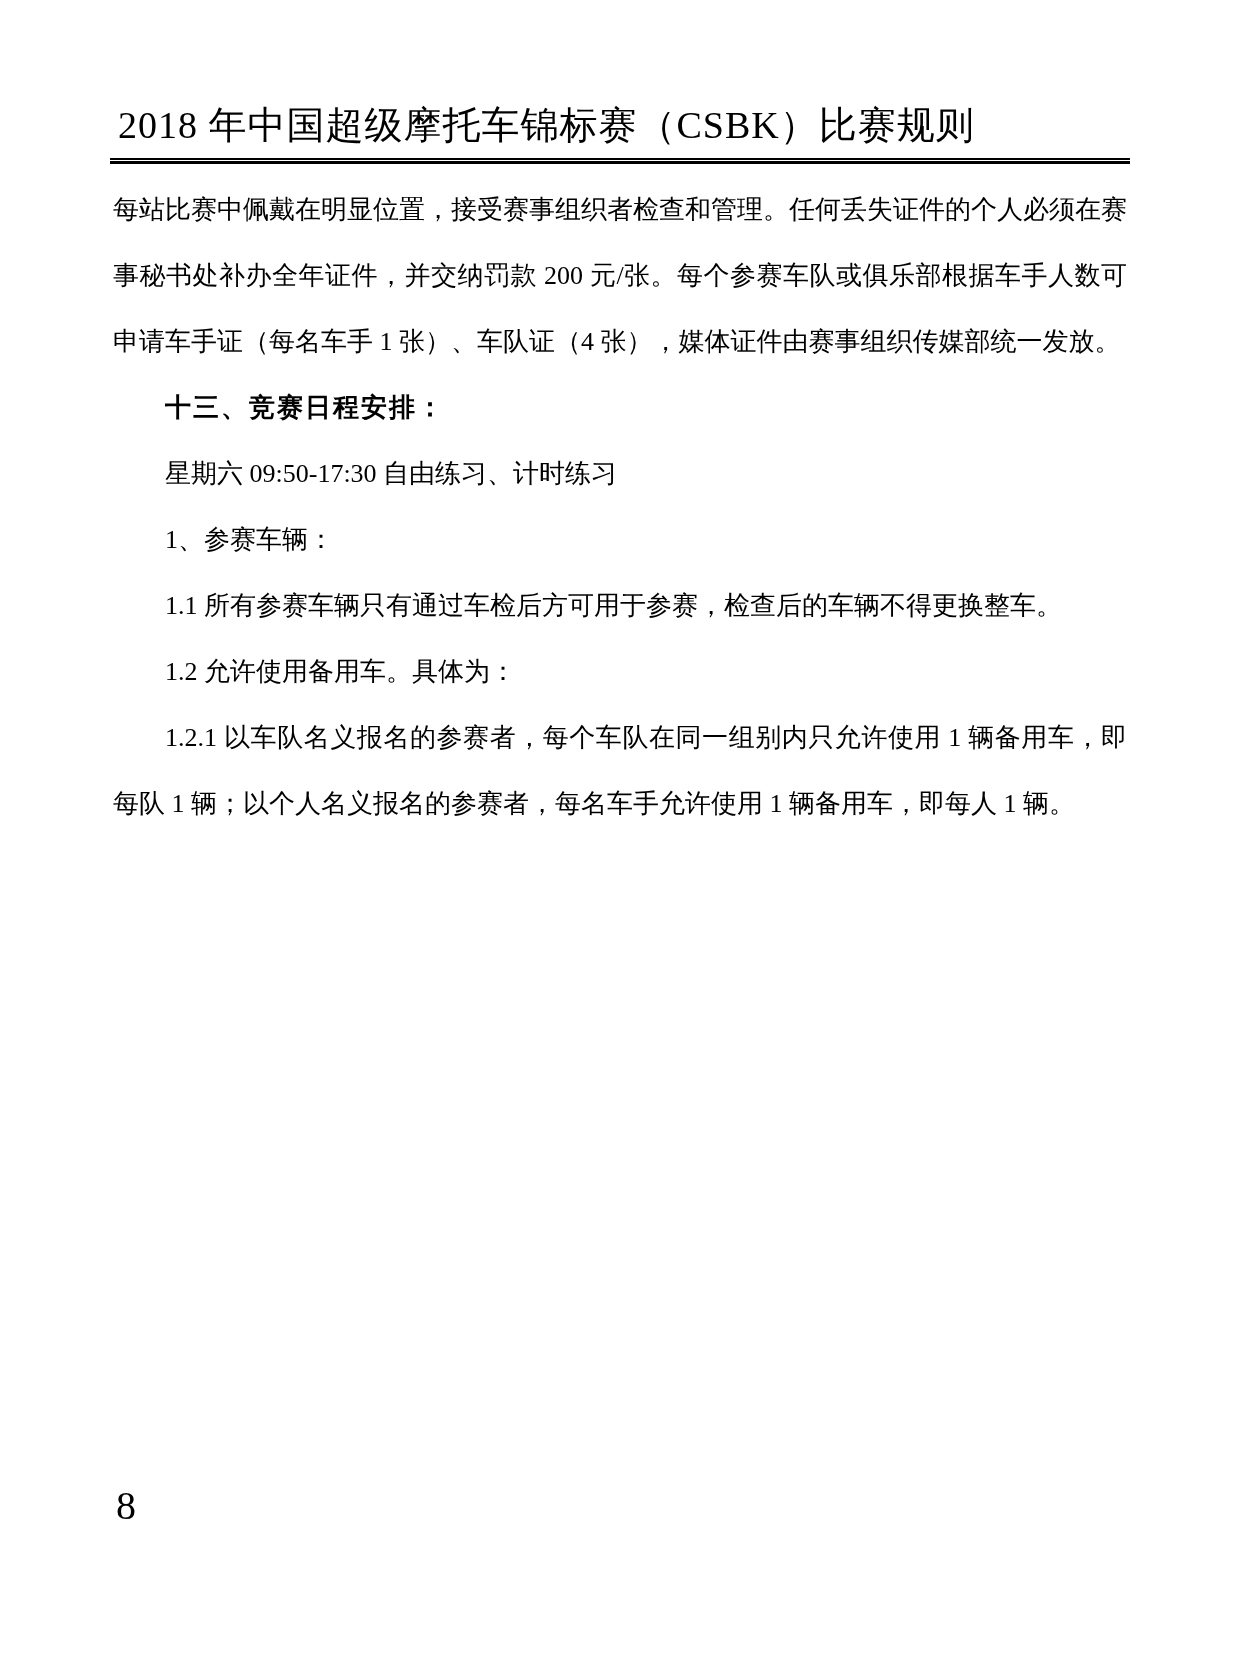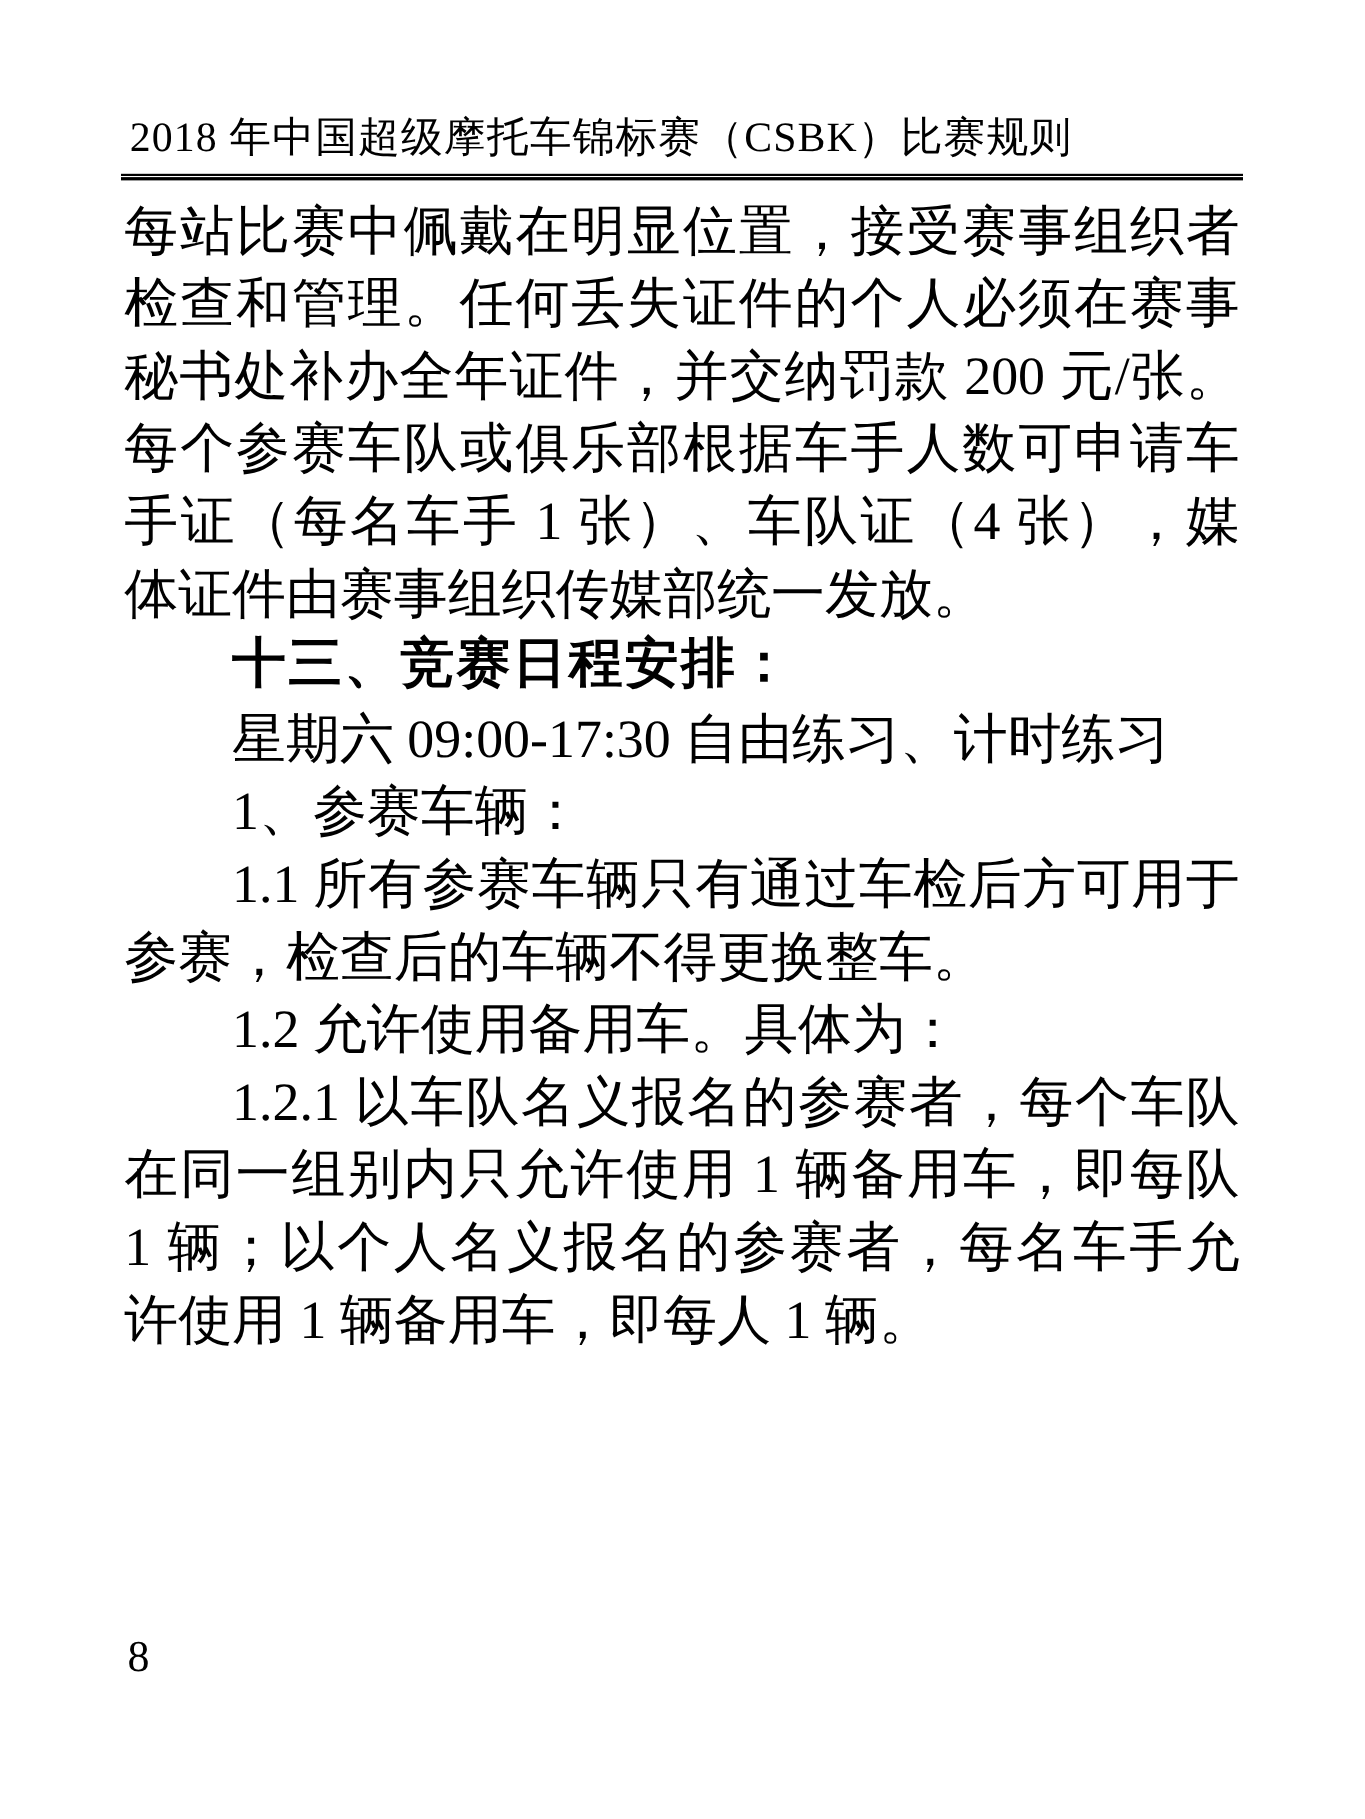--- a/index.html
+++ b/index.html
@@ -37,33 +37,33 @@
     height: 0;
     border-top: 2px solid #000000;
     border-bottom: 3px solid #000000;
     padding-top: 1px;
   }
   .content {
     position: absolute;
     left: 113px;
     top: 177px;
     width: 1014px;
-    font-size: 49px;
+    font-size: 26px;
     line-height: 66px;
     text-align: justify;
   }
   .content p {
     margin: 0;
     padding: 0;
   }
   .content p.indent {
     text-indent: 2em;
   }
   .content p.heading {
-    font-family: Liberation Mono, monospace;
+    font-family: Liberation Serif, serif;
     font-weight: bold;
     text-indent: 2em;
     letter-spacing: 2px;
   }
   .page-number {
     position: absolute;
     left: 116px;
     top: 1484px;
     font-size: 40px;
     line-height: 44px;
@@ -74,21 +74,21 @@
 
 <div class="page">
 
   <div class="doc-header">2018 年中国超级摩托车锦标赛（CSBK）比赛规则</div>
 
   <div class="header-rule"></div>
 
   <div class="content">
     <p class="body">每站比赛中佩戴在明显位置，接受赛事组织者检查和管理。任何丢失证件的个人必须在赛事秘书处补办全年证件，并交纳罚款 200 元/张。每个参赛车队或俱乐部根据车手人数可申请车手证（每名车手 1 张）、车队证（4 张），媒体证件由赛事组织传媒部统一发放。</p>
     <p class="heading">十三、竞赛日程安排：</p>
-    <p class="indent">星期六 09:00-17:30 自由练习、计时练习</p>
+    <p class="indent">星期六 09:50-17:30 自由练习、计时练习</p>
     <p class="indent">1、参赛车辆：</p>
     <p class="indent">1.1 所有参赛车辆只有通过车检后方可用于参赛，检查后的车辆不得更换整车。</p>
     <p class="indent">1.2 允许使用备用车。具体为：</p>
     <p class="indent">1.2.1 以车队名义报名的参赛者，每个车队在同一组别内只允许使用 1 辆备用车，即每队 1 辆；以个人名义报名的参赛者，每名车手允许使用 1 辆备用车，即每人 1 辆。</p>
   </div>
 
   <div class="page-number">8</div>
 
 </div>
 

